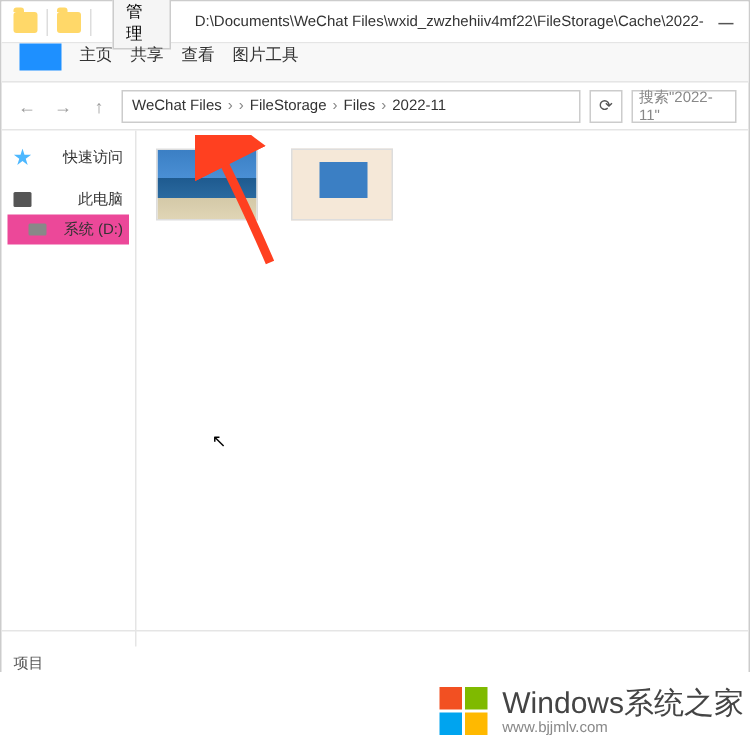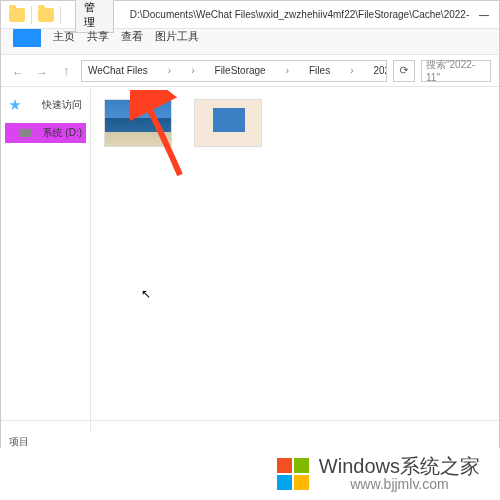--- a/index.html
+++ b/index.html
@@ -17,30 +17,30 @@
     .title-path { font-size: 10px; color: #333; padding-left: 10px; white-space: nowrap; overflow: hidden; }
     .win-controls { margin-left: auto; display: flex; font-size: 14px; color: #555; }
     .win-btn { width: 30px; text-align: center; }
     
     .ribbon { height: 26px; background: #f8f8f8; display: flex; align-items: flex-start; gap: 12px; padding: 0 12px; border-bottom: 1px solid #e5e5e5; }
     .blue-block { width: 28px; height: 18px; background: #1e90ff; }
     .ribbon-item { font-size: 11px; color: #333; }
     
     .navbar { height: 32px; display: flex; align-items: center; gap: 6px; padding: 0 8px; border-bottom: 1px solid #e5e5e5; }
     .nav-arrow { width: 18px; height: 18px; display: flex; align-items: center; justify-content: center; color: #999; font-size: 12px; }
-    .breadcrumb { flex: 1; height: 22px; border: 1px solid #ccc; display: flex; align-items: center; padding: 0 6px; font-size: 10px; color: #333; gap: 20px; overflow: hidden; white-space: nowrap; }
+    .breadcrumb { flex: 1; height: 22px; border: 1px solid #ccc; display: flex; align-items: center; padding: 0 6px; font-size: 10px; color: #333; gap: 4px; overflow: hidden; white-space: nowrap; }
     .breadcrumb .sep { color: #888; }
     .refresh-box { width: 22px; height: 22px; border: 1px solid #ccc; display: flex; align-items: center; justify-content: center; font-size: 11px; color: #555; }
     .search-box { width: 70px; height: 22px; border: 1px solid #ccc; display: flex; align-items: center; padding: 0 4px; font-size: 10px; color: #888; }
     
     .content { display: flex; height: calc(100% - 104px); }
     
     .sidebar { width: 90px; border-right: 1px solid #e5e5e5; padding: 8px 4px; }
     .side-item { display: flex; align-items: center; gap: 4px; padding: 3px 4px; font-size: 10px; color: #333; justify-content: space-between; }
-    .side-item.selected { background: #d946ef; }
+    .side-item.selected { background: #ec4899; }
     .star-icon { width: 12px; height: 12px; background: #4db8ff; clip-path: polygon(50% 0%, 61% 35%, 98% 35%, 68% 57%, 79% 91%, 50% 70%, 21% 91%, 32% 57%, 2% 35%, 39% 35%); }
     .pc-icon { width: 12px; height: 10px; background: #555; border-radius: 1px; }
     .disk-icon { width: 12px; height: 8px; background: #888; border-radius: 1px; }
     .net-icon { width: 12px; height: 10px; background: #4db8ff; border-radius: 2px; }
     .tree-indent { padding-left: 14px; }
     
     .file-area { flex: 1; padding: 12px; display: flex; gap: 20px; align-items: flex-start; position: relative; }
     .thumb { width: 70px; display: flex; flex-direction: column; align-items: center; gap: 4px; }
     .thumb-img { width: 68px; height: 48px; border: 1px solid #ddd; }
     .thumb-img.ocean { background: linear-gradient(to bottom, #3b7fc4 0%, #4a8fd4 40%, #1e5a8f 40%, #2a6aa0 70%, #d4c9a8 70%, #e0d5b5 100%); }
@@ -48,29 +48,29 @@
     .thumb-img.doc::after { content: ""; position: absolute; top: 8px; left: 18px; width: 32px; height: 24px; background: #3b7fc4; }
     .thumb-label { font-size: 9px; color: #999; text-align: center; height: 12px; overflow: hidden; }
     
     .arrow-annotation { position: absolute; top: 90px; left: 130px; width: 60px; height: 90px; pointer-events: none; }
     .arrow-annotation svg { width: 100%; height: 100%; }
     
     .cursor { position: absolute; top: 200px; left: 50px; font-size: 12px; color: #000; }
     
     .statusbar { position: absolute; bottom: 0; left: 0; right: 0; height: 18px; border-top: 1px solid #e5e5e5; font-size: 10px; color: #555; padding: 14px 8px; }
     
-    .watermark { position: absolute; bottom: 0; left: 0; right: 0; height: 52px; background: #fff; display: flex; align-items: center; justify-content: flex-end; padding: 0 20px; gap: 10px; }
+    .watermark { position: absolute; bottom: 0; left: 0; right: 0; height: 52px; background: #fff; display: flex; align-items: center; justify-content: flex-end; padding: 0 4px; gap: 10px; }
     .win-logo { width: 32px; height: 32px; display: grid; grid-template-columns: 1fr 1fr; grid-template-rows: 1fr 1fr; gap: 2px; }
     .win-logo div:nth-child(1) { background: #f25022; }
     .win-logo div:nth-child(2) { background: #7fba00; }
     .win-logo div:nth-child(3) { background: #00a4ef; }
     .win-logo div:nth-child(4) { background: #ffb900; }
     .wm-text { display: flex; flex-direction: column; line-height: 1.1; }
     .wm-main { font-size: 20px; color: #444; font-weight: 300; }
-    .wm-sub { font-size: 14px; color: #888; text-align: center; }
+    .wm-sub { font-size: 10px; color: #888; text-align: left; }
   </style>
 </head>
 <body>
 
 <div class="window">
 
   <div class="titlebar">
     <div class="titlebar-icons">
       <div class="folder-icon"></div>
       <div class="v-sep"></div>
@@ -115,20 +115,24 @@
   </div>
 
   <div class="content">
 
     <div class="sidebar">
       <div class="side-item">
         <div class="star-icon"></div>
         <span>快速访问</span>
       </div>
       <div style="height:8px"></div>
+      <div class="side-item">
+        <div class="pc-icon"></div>
+        <span>此电脑</span>
+      </div>
       <div class="side-item tree-indent selected">
         <div class="disk-icon"></div>
         <span>系统 (D:)</span>
       </div>
       <div style="height:8px"></div>
     </div>
 
     <div class="file-area">
       <div class="thumb">
         <div class="thumb-img ocean"></div>

